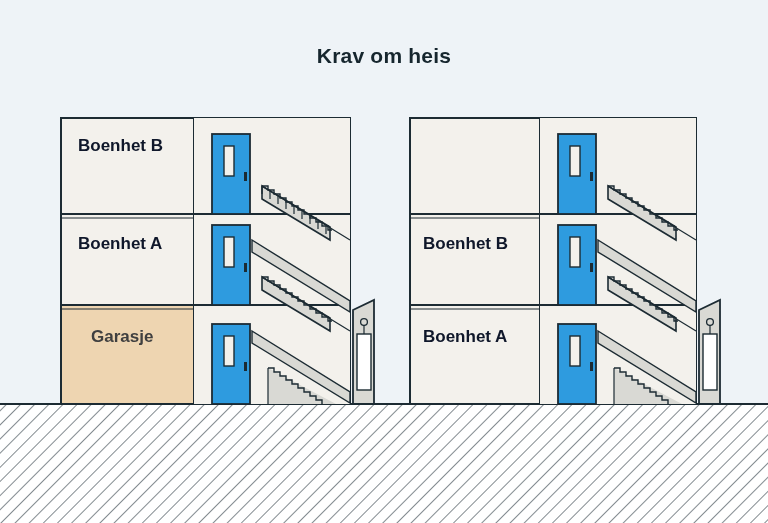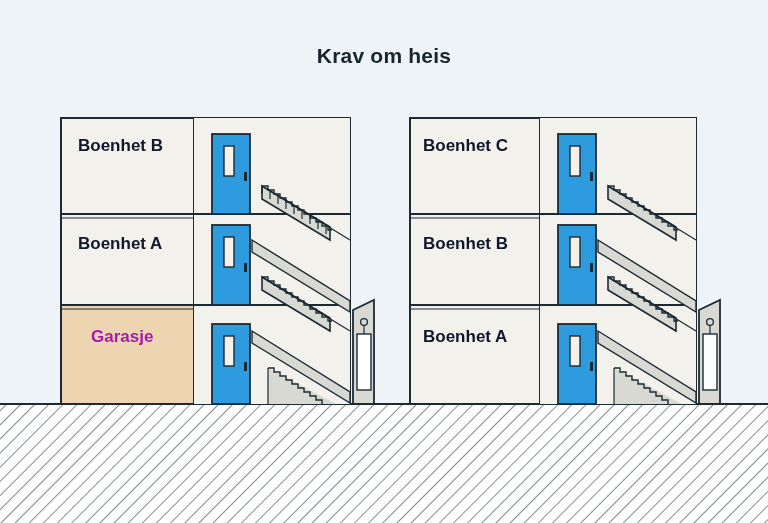--- a/index.html
+++ b/index.html
@@ -35,21 +35,21 @@
     left: 0;
   }
   .unit-label {
     position: absolute;
     font-size: 17px;
     font-weight: bold;
     color: #0f172a;
     white-space: nowrap;
   }
   .unit-label.garage {
-    color: #a21caf;
+    color: #404040;
   }
 </style>
 </head>
 <body>
 
 <div id="stage">
 
   <div id="title">Krav om heis</div>
 
   <svg class="scene" width="768" height="523" viewBox="0 0 768 523">
@@ -189,17 +189,16 @@
         <circle cx="710" cy="322" r="3.4" fill="none" stroke="#1c2b33" stroke-width="1.3"></circle>
         <line x1="710" y1="325" x2="710" y2="334" stroke="#1c2b33" stroke-width="1.2"></line>
       </g>
     </g>
   </svg>
 
   <div class="unit-label" style="left:78px; top:136px;">Boenhet B</div>
   <div class="unit-label" style="left:78px; top:234px;">Boenhet A</div>
   <div class="unit-label garage" style="left:91px; top:327px;">Garasje</div>
 
-  <div class="unit-label" style="left:423px; top:136px;">Boenhet C</div>
   <div class="unit-label" style="left:423px; top:234px;">Boenhet B</div>
   <div class="unit-label" style="left:423px; top:327px;">Boenhet A</div>
 
 </div>
 
 </body></html>

